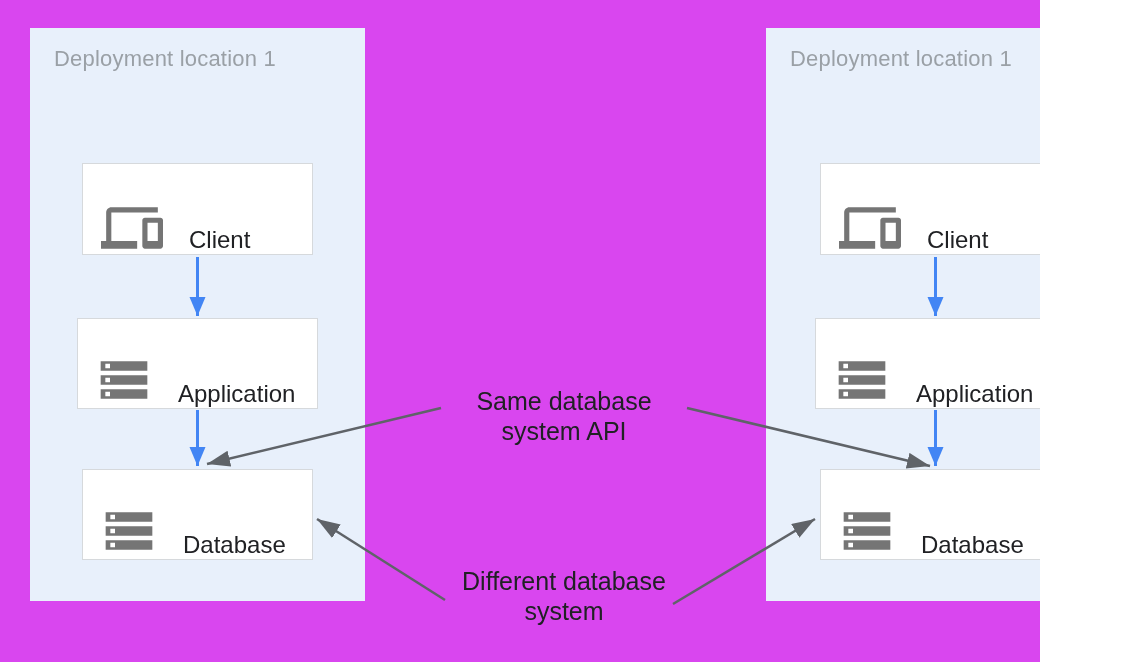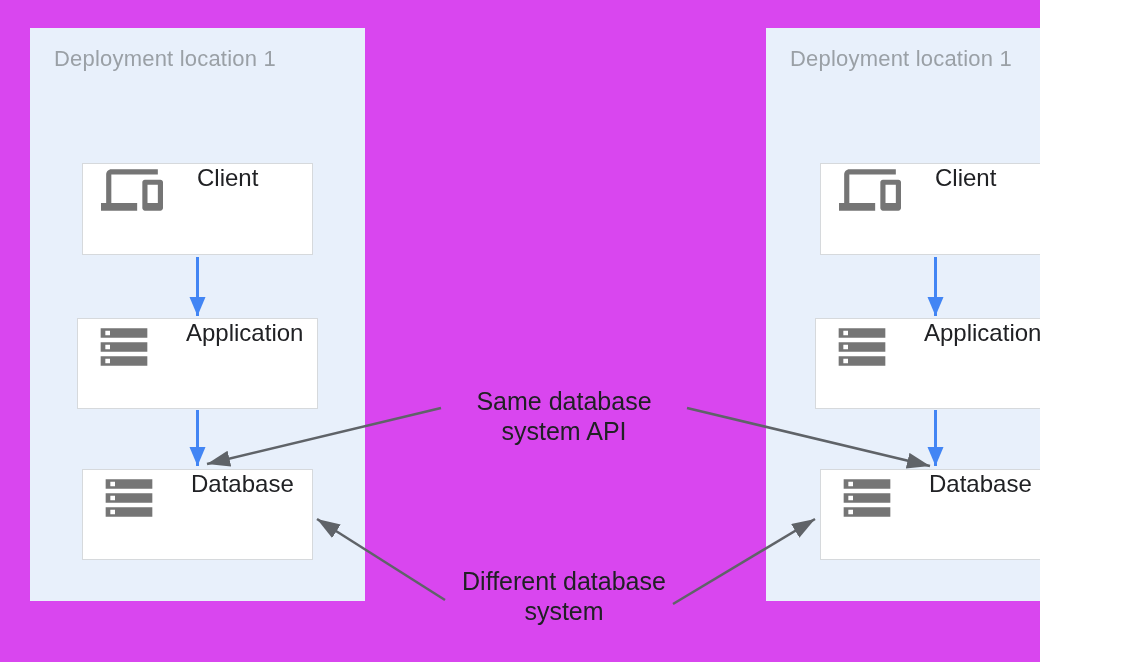--- a/index.html
+++ b/index.html
@@ -24,23 +24,23 @@
     color:#9AA0A6;
     letter-spacing:.2px;
     white-space:nowrap;
   }
   .node{
     position:absolute;
     background:#ffffff;
     border:1.5px solid #D6D9DC;
     box-sizing:border-box;
     display:flex;
-    align-items:flex-start;
+    align-items:flex-end;
     padding-left:18px;
-    gap:34px;
+    gap:26px;
   }
   .node .label{
     font-size:24px;
     color:#202124;
     white-space:nowrap;
   }
   .node svg{flex:0 0 auto;}
   
   .n-client-1{left:82px;top:163px;width:231px;height:92px;}
   .n-app-1{left:77px;top:318px;width:241px;height:91px;}

